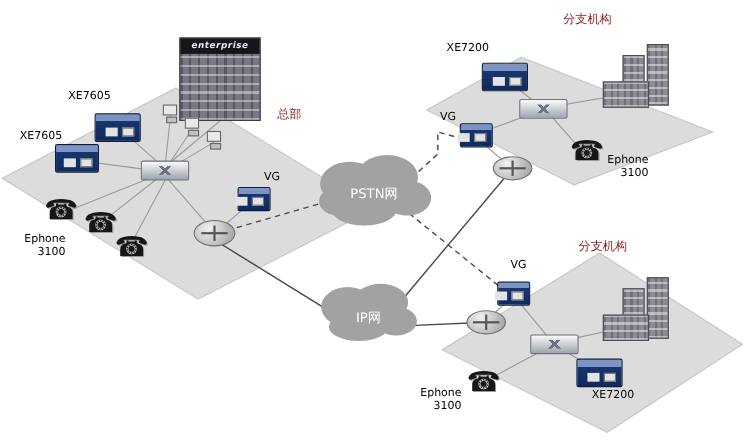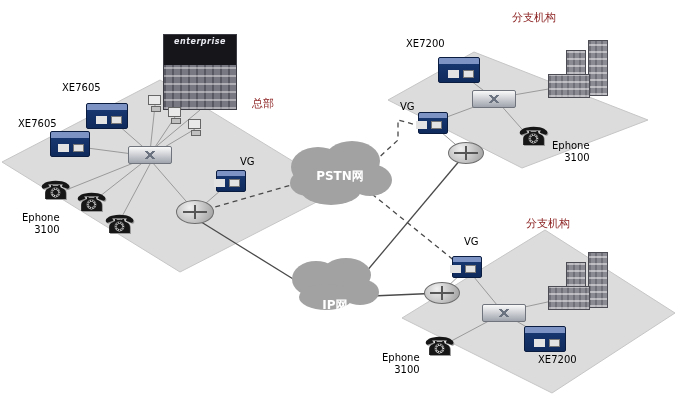--- a/index.html
+++ b/index.html
@@ -4,21 +4,21 @@
 <style>
   * { box-sizing: border-box; }
   html,body { margin:0; padding:0; background:#fff; }
   body { font-family:"DejaVu Sans","Liberation Sans",sans-serif; }
   #stage { position:relative; width:679px; height:400px; background:#ffffff; overflow:hidden; }
   #net-svg { position:absolute; left:0; top:0; }
 
   .lbl { position:absolute; font-size:10px; color:#000; line-height:1.2;text-align:right; }
   .pre { white-space:pre-line; }
   .site-lbl { position:absolute; font-size:11px; font-weight:normal; color:#8b1f1f; }
-  .cloud-lbl { position:absolute; color:#fff; font-weight:bold; font-size:12px; text-align:center; }
+  .cloud-lbl { position:absolute; color:#fff; font-weight:normal; font-size:12px; text-align:center; }
 
   .navy { position:absolute; border:1px solid #0a1c3f; border-radius:2px;
           background:linear-gradient(180deg,#7d93c4 0%,#7d93c4 26%,#17366f 26%,#0f2a5c 100%); }
   .navy::after { content:""; position:absolute; right:5px; bottom:4px; width:9px; height:6px;
           background:#e3e3e3; border:1px solid #777; box-shadow:-15px 0 0 #e3e3e3; }
 
   .switchbox { position:absolute; border:1px solid #70757d; border-radius:2px;
           background:linear-gradient(180deg,#fafafa,#9fa4ad); }
   .switchbox::before { content:""; position:absolute; left:6px; right:6px; top:4px; bottom:4px;
           background:
@@ -39,21 +39,21 @@
            background:#c0c0c0; border:1px solid #666; }
 
   .bld { position:absolute; border:1px solid #4c4c55; background:#8b8b94;
          background-image:
            repeating-linear-gradient(0deg, rgba(255,255,255,.45) 0 2px, transparent 2px 7px),
            repeating-linear-gradient(90deg, rgba(60,60,70,.35) 0 2px, transparent 2px 6px); }
   .enterprise-bld { position:absolute; width:74px; height:76px; border:1px solid #3c3c45; background:#787882;
          background-image:
            repeating-linear-gradient(0deg, rgba(255,255,255,.4) 0 2px, transparent 2px 8px),
            repeating-linear-gradient(90deg, rgba(40,40,50,.4) 0 2px, transparent 2px 8px); }
-  .enterprise-bld .sign { position:absolute; left:0; right:0; top:0; height:30px; background:#15151a;
+  .enterprise-bld .sign { position:absolute; left:0; right:0; top:0; height:14px; background:#15151a;
          color:#e8e8f0; font-size:8px; font-weight:bold; font-style:italic; text-align:center;
          line-height:14px; letter-spacing:.5px; }
 </style>
 </head>
 <body>
 
 <div id="stage">
 
   <svg id="net-svg" width="679" height="400" viewBox="0 0 679 400">
 
@@ -107,21 +107,21 @@
     </g>
     <g fill="#a2a2a2">
       <ellipse cx="316" cy="279" rx="24" ry="18"></ellipse>
       <ellipse cx="346" cy="275" rx="25" ry="17"></ellipse>
       <ellipse cx="360" cy="292" rx="19" ry="13"></ellipse>
       <ellipse cx="326" cy="297" rx="27" ry="13"></ellipse>
     </g>
   </svg>
 
   <div class="cloud-lbl" style="left:302px;top:168px;width:76px;">PSTN网</div>
-  <div class="cloud-lbl" style="left:300px;top:281px;width:70px;margin-top:16px;">IP网</div>
+  <div class="cloud-lbl" style="left:300px;top:281px;width:70px;">IP网</div>
 
   <div class="enterprise-bld" style="left:163px;top:34px;">
     <div class="sign">enterprise</div>
   </div>
   <div class="site-lbl" style="left:252px;top:96px;">总部</div>
 
   <div class="lbl" style="left:62px;top:82px;">XE7605</div>
   <div class="navy" style="left:86px;top:103px;width:42px;height:26px;"></div>
 
   <div class="lbl" style="left:18px;top:118px;">XE7605</div>

